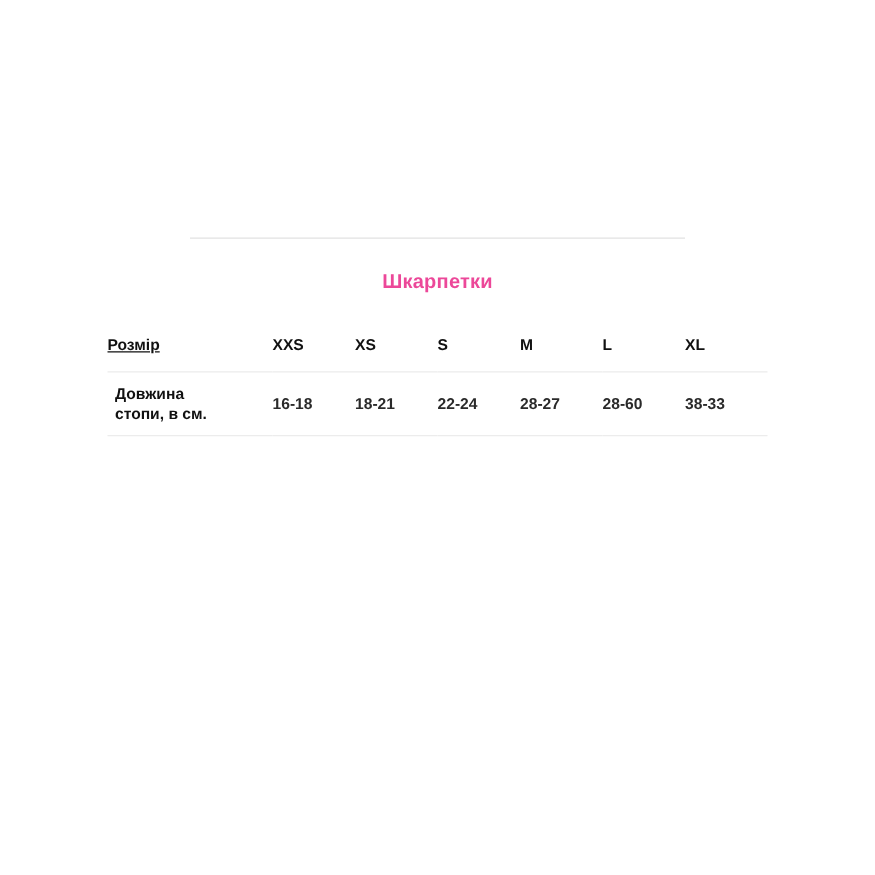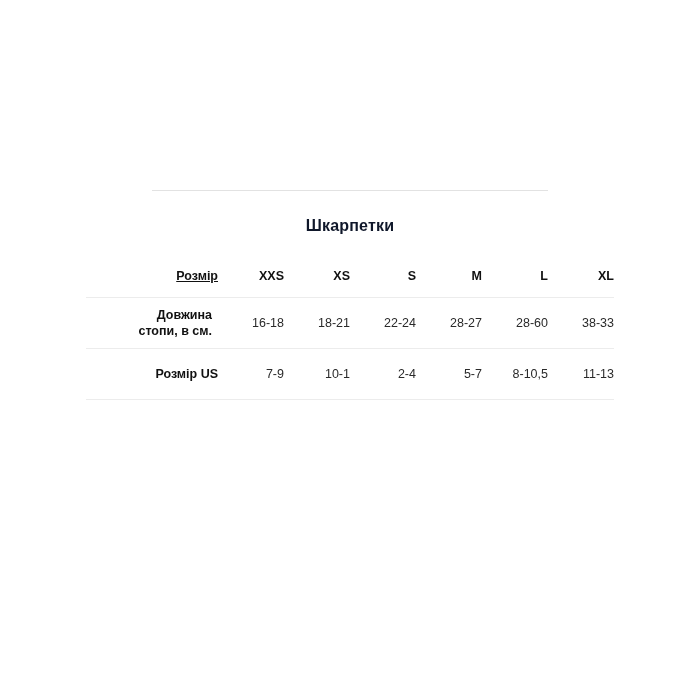--- a/index.html
+++ b/index.html
@@ -28,55 +28,55 @@
   }
   .top-rule {
     width: 396px;
     margin: 0 auto;
     border-top: 1px solid #e2e2e2;
   }
   .title {
     text-align: center;
     font-size: 16px;
     font-weight: bold;
-    color: #0f172a;
+    color: #ec4899;
     letter-spacing: 0.2px;
     margin-top: 26px;
     margin-bottom: 20px;
   }
   table.size-table {
     border-collapse: collapse;
     width: 528px;
     margin: 0 auto;
     table-layout: fixed;
   }
   table.size-table th,
   table.size-table td {
     border-bottom: 1px solid #ececec;
     padding: 0;
     vertical-align: middle;
-    text-align: right;
+    text-align: left;
   }
   thead th {
     height: 42px;
     font-size: 12.5px;
     font-weight: bold;
     color: #111111;
   }
   thead th.rowhead {
     width: 132px;
   }
   thead th.rowhead span.u {
     text-decoration: underline;
   }
   tbody td {
     height: 50px;
     font-size: 12.5px;
     color: #2a2a2a;
-    font-weight: normal;
+    font-weight: bold;
   }
   tbody td.rowhead {
     font-weight: bold;
     color: #111111;
     font-size: 12.5px;
     line-height: 16px;
   }
   tbody tr:last-child td {
     border-bottom: 1px solid #ececec;
   }
@@ -113,26 +113,17 @@
             <span class="rowhead-inner">Довжина</span>
             <span class="rowhead-inner">стопи, в см.</span>
           </td>
           <td>16-18</td>
           <td>18-21</td>
           <td>22-24</td>
           <td>28-27</td>
           <td>28-60</td>
           <td>38-33</td>
         </tr>
-        <tr>
-          <td class="rowhead">Розмір US</td>
-          <td>7-9</td>
-          <td>10-1</td>
-          <td>2-4</td>
-          <td>5-7</td>
-          <td>8-10,5</td>
-          <td>11-13</td>
-        </tr>
       </tbody>
     </table>
 
   </div>
 </div>
 
 </body></html>

